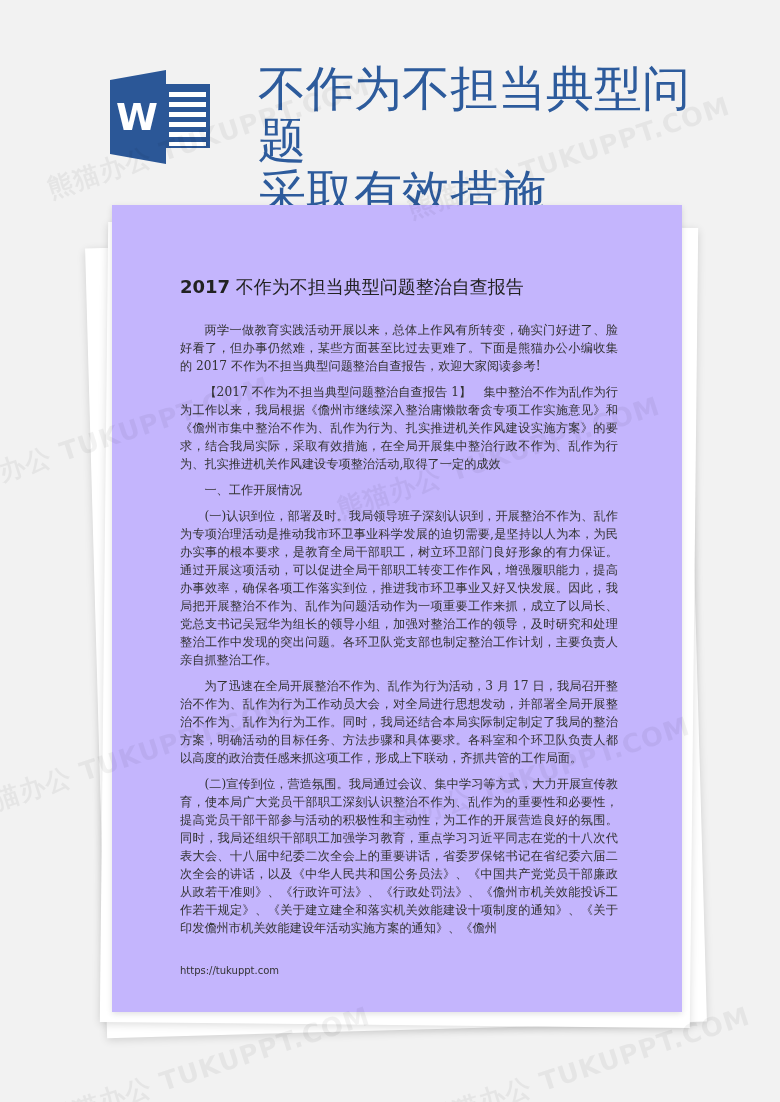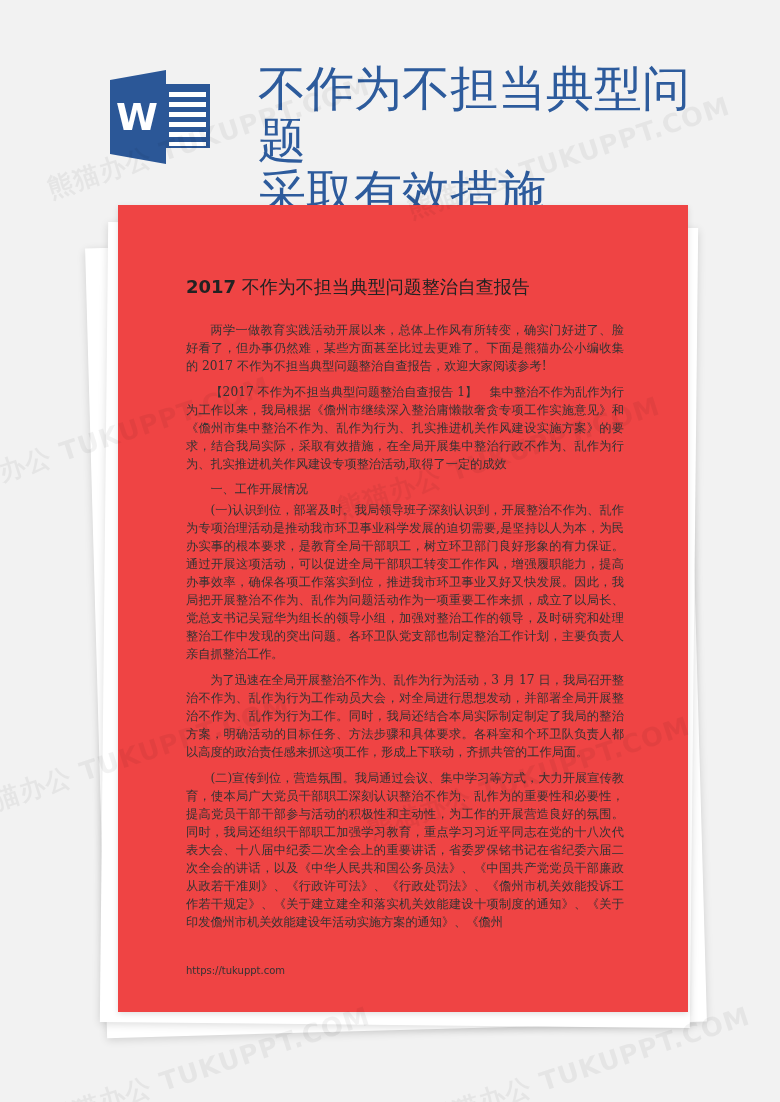--- a/index.html
+++ b/index.html
@@ -56,23 +56,23 @@
       width: 600px; height: 790px;
       transform: rotate(-1.6deg);
     }
     .sheet-back.b2 {
       left: 104px; top: 225px;
       width: 590px; height: 800px;
       transform: rotate(0.6deg);
     }
     .page {
       position: absolute;
-      left: 118px; top: 205px;
+      left: 112px; top: 205px;
       width: 570px; height: 807px;
-      background: #ef4444;
+      background: #c4b5fd;
       box-shadow: 0 2px 6px rgba(0,0,0,0.12);
     }
     .doc-title {
       position: absolute;
       left: 68px; top: 70px;
       font-family: "DejaVu Sans", "Liberation Sans", sans-serif;
       font-size: 18px;
       font-weight: bold;
       color: #222;
       white-space: nowrap;
@@ -87,22 +87,21 @@
       font-size: 12.2px;
       line-height: 18px;
       color: #333;
       text-align: justify;
     }
     .doc-body p {
       margin: 0 0 8px 0;
       text-indent: 2em;
     }
     .doc-body p.heading {
-      margin-bottom: 2px;
-      font-family: Liberation Mono, monospace;
+      margin-bottom: 8px;
     }
     .footer-link {
       position: absolute;
       left: 68px; top: 760px;
       font-family: "DejaVu Sans", "Liberation Sans", sans-serif;
       font-size: 10px;
       color: #333;
     }
   </style>
 </head>

